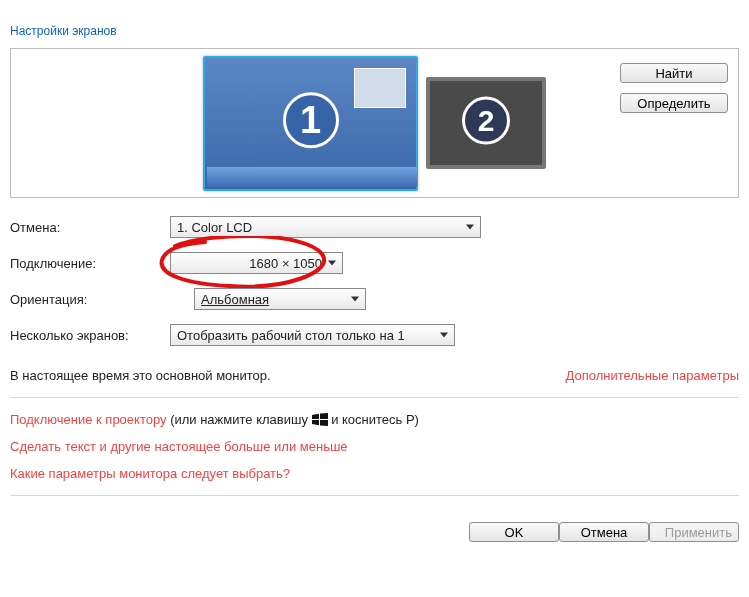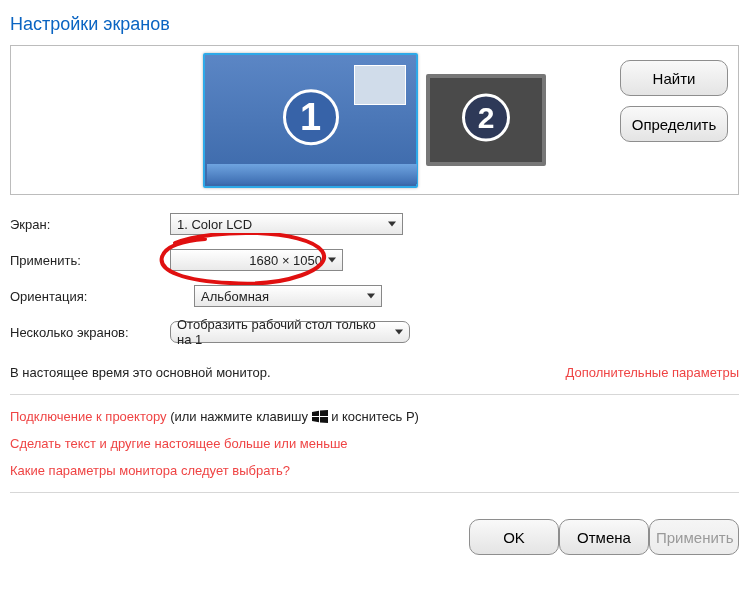--- a/index.html
+++ b/index.html
@@ -8,22 +8,22 @@
     padding: 0;
     font-family: "Segoe UI", Tahoma, sans-serif;
     font-size: 13px;
     color: #222;
     background: #fff;
     width: 749px;
   }
   .window { padding: 10px 10px 14px 10px; }
   .title {
     color: #0a64c2;
-    font-size: 18px;
-    margin: 4px 0 10px 0;
+    font-size: 12px;
+    margin: 14px 0 10px 0;
     font-weight: normal;
   }
   .preview-box {
     border: 1px solid #bcbcbc;
     height: 150px;
     position: relative;
     display: flex;
     align-items: center;
     justify-content: center;
     padding: 0;
@@ -85,25 +85,25 @@
     width: 48px; height: 48px;
     background: #2e3958;
     font-size: 30px;
   }
   .side-btns {
     position: absolute; top: 14px; right: 10px;
     display: flex; flex-direction: column; gap: 10px;
   }
   .win-btn {
     width: 108px;
-    height: 36px;
+    height: 20px;
     border: 1px solid #8e8e8e;
-    border-radius: 10px;
+    border-radius: 3px;
     background: linear-gradient(#f9f9f9,#e4e4e4);
-    font-size: 15px;
+    font-size: 13px;
     cursor: pointer;
     font-family: inherit;
   }
 
   .form { margin-top: 18px; }
   .row { display: flex; align-items: center; margin-bottom: 14px; }
   .label { width: 160px; }
   .select {
     border: 1px solid #888;
     height: 22px;
@@ -117,24 +117,24 @@
   }
   .select:after {
     content: "";
     position: absolute; right: 6px; top: 50%;
     width: 0; height: 0;
     border-left: 4px solid transparent;
     border-right: 4px solid transparent;
     border-top: 5px solid #333;
     transform: translateY(-50%);
   }
-  .w-wide { width: 233px; text-align: center; }
+  .w-wide { width: 311px; text-align: center; }
   .w-res  { width: 173px; justify-content: flex-end; }
-  .w-ori  { width: 188px; }
-  .w-mult { width: 240px; border-radius: 7px; }
+  .w-ori  { width: 172px; text-decoration: underline; }
+  .w-mult { width: 285px; }
 
   .red-circle {
     position: absolute;
     pointer-events: none;
   }
   .info-row {
     display: flex; justify-content: space-between;
     margin-top: 22px;
     align-items: baseline;
     gap: 48px;
@@ -176,27 +176,27 @@
       </div>
     </div>
     <div class="side-btns">
       <button class="win-btn">Найти</button>
       <button class="win-btn">Определить</button>
     </div>
   </div>
 
   <div class="form">
     <div class="row">
-      <div class="label">Экран:</div>
+      <div class="label">Отмена:</div>
       <div class="select w-wide">
         <span>1. Color LCD</span>
       </div>
     </div>
     <div class="row">
-      <div class="label">Применить:</div>
+      <div class="label">Подключение:</div>
       <div class="resolution-wrap">
         <div class="select w-res">
           <span>1680 × 1050</span>
         </div>
         <svg class="red-circle" width="190" height="56" viewBox="0 0 190 56" style="left:-20px;top:-16px;">
           <path d="M25 10 C65 -5, 155 -4, 172 18 C185 36, 135 54, 80 50 C35 48, 8 38, 12 24 C15 14, 30 8, 55 6" fill="none" stroke="#e01010" stroke-width="4" stroke-linecap="round"></path>
         </svg>
       </div>
     </div>
     <div class="row">

